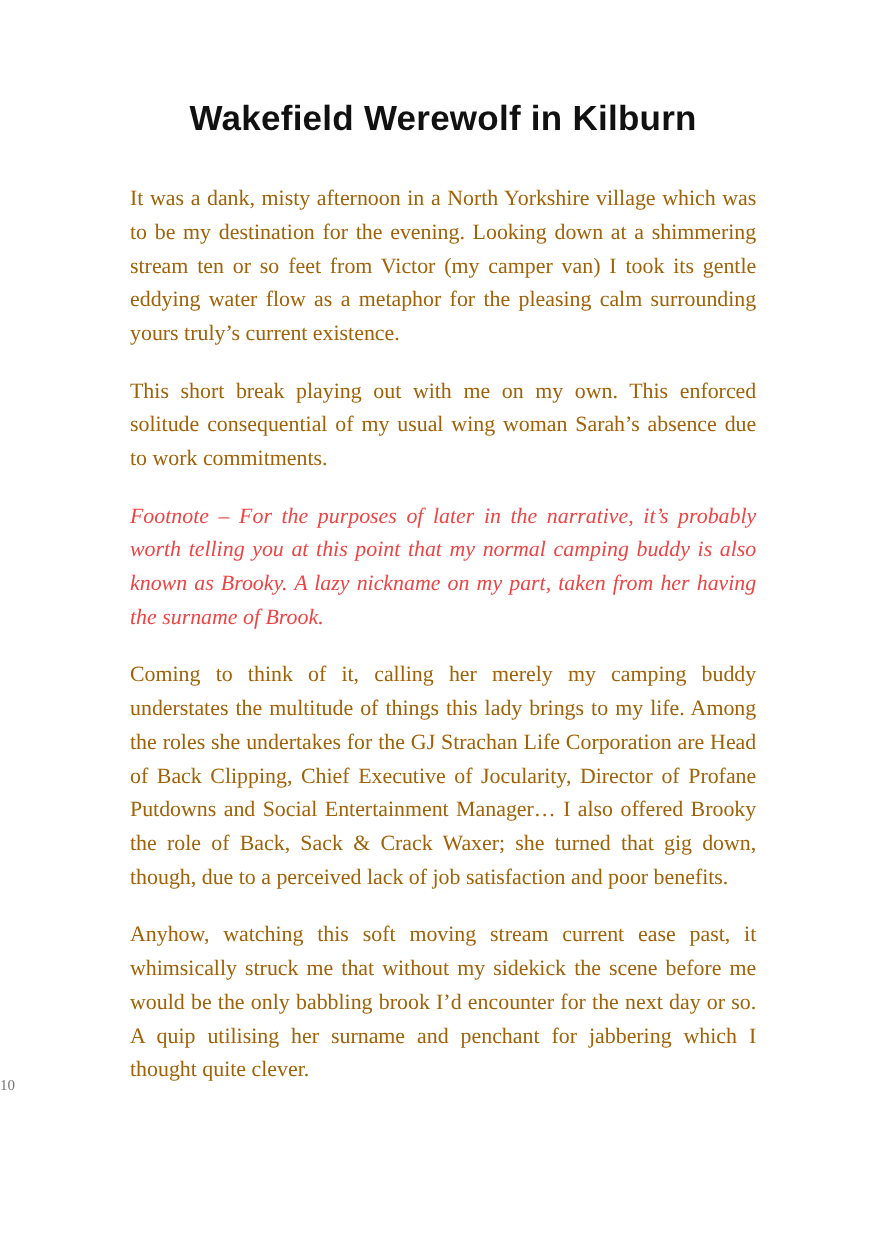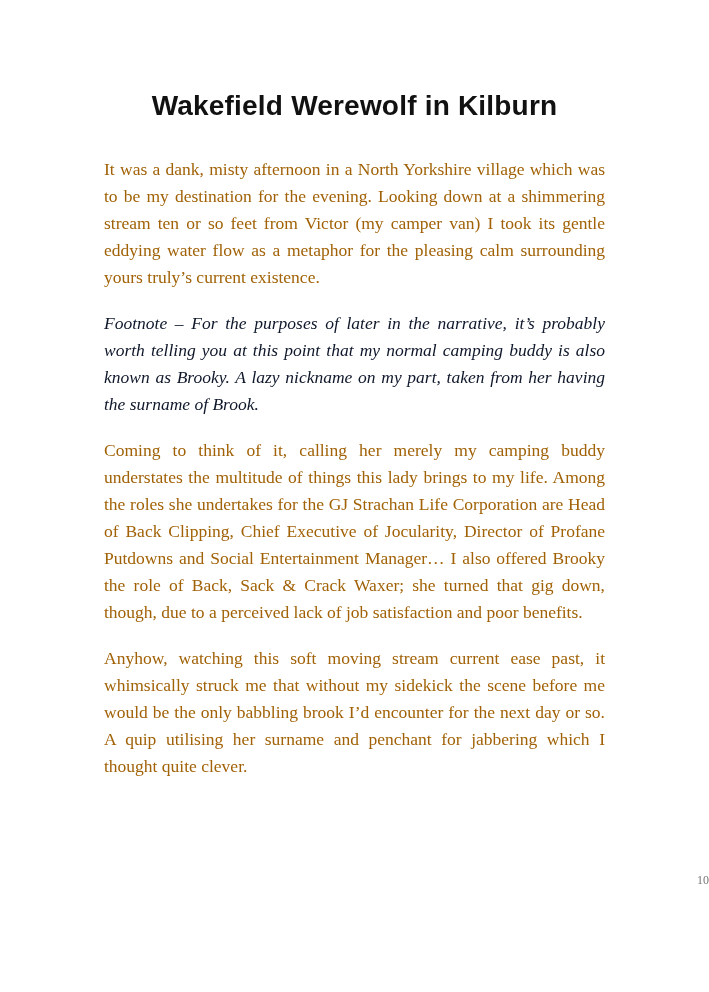--- a/index.html
+++ b/index.html
@@ -5,21 +5,21 @@
   * { margin: 0; padding: 0; box-sizing: border-box; }
 
   html, body {
     background: #ffffff;
   }
 
   .page {
     position: relative;
     width: 709px;
     height: 912px;
-    margin: 12px auto;
+    margin: 1px auto;
     background: #ffffff;
     padding: 78px 104px 60px 104px;
     font-family: "Liberation Serif", serif;
   }
 
   .page-title {
     font-family: "Liberation Sans", sans-serif;
     font-weight: 700;
     font-size: 28px;
     color: #111111;
@@ -31,46 +31,47 @@
   .para {
     font-size: 17.5px;
     line-height: 27px;
     color: #a16207;
     text-align: justify;
     margin-bottom: 19px;
   }
 
   .para.footnote {
     font-style: italic;
-    color: #0f172a;
+    color: #ef4444;
   }
 
   .page-footer {
     position: absolute;
     left: 0;
     right: 0;
     bottom: 36px;
-    text-align: right;
+    text-align: left;
   }
 
   .page-number {
     font-family: "Liberation Serif", serif;
     font-size: 12px;
     color: #777777;
   }
 </style>
 </head>
 <body>
 
 <div class="page">
 
   <h1 class="page-title">Wakefield Werewolf in Kilburn</h1>
 
   <p class="para">It was a dank, misty afternoon in a North Yorkshire village which was to be my destination for the evening. Looking down at a shimmering stream ten or so feet from Victor (my camper van) I took its gentle eddying water flow as a metaphor for the pleasing calm surrounding yours truly’s current existence.</p>
 
+  <p class="para">This short break playing out with me on my own. This enforced solitude consequential of my usual wing woman Sarah’s absence due to work commitments.</p>
 
   <p class="para footnote">Footnote – For the purposes of later in the narrative, it’s probably worth telling you at this point that my normal camping buddy is also known as Brooky. A lazy nickname on my part, taken from her having the surname of Brook.</p>
 
   <p class="para">Coming to think of it, calling her merely my camping buddy understates the multitude of things this lady brings to my life. Among the roles she undertakes for the GJ Strachan Life Corporation are Head of Back Clipping, Chief Executive of Jocularity, Director of Profane Putdowns and Social Entertainment Manager… I also offered Brooky the role of Back, Sack &amp; Crack Waxer; she turned that gig down, though, due to a perceived lack of job satisfaction and poor benefits.</p>
 
   <p class="para">Anyhow, watching this soft moving stream current ease past, it whimsically struck me that without my sidekick the scene before me would be the only babbling brook I’d encounter for the next day or so. A quip utilising her surname and penchant for jabbering which I thought quite clever.</p>
 
   <div class="page-footer">
     <span class="page-number">10</span>
   </div>

